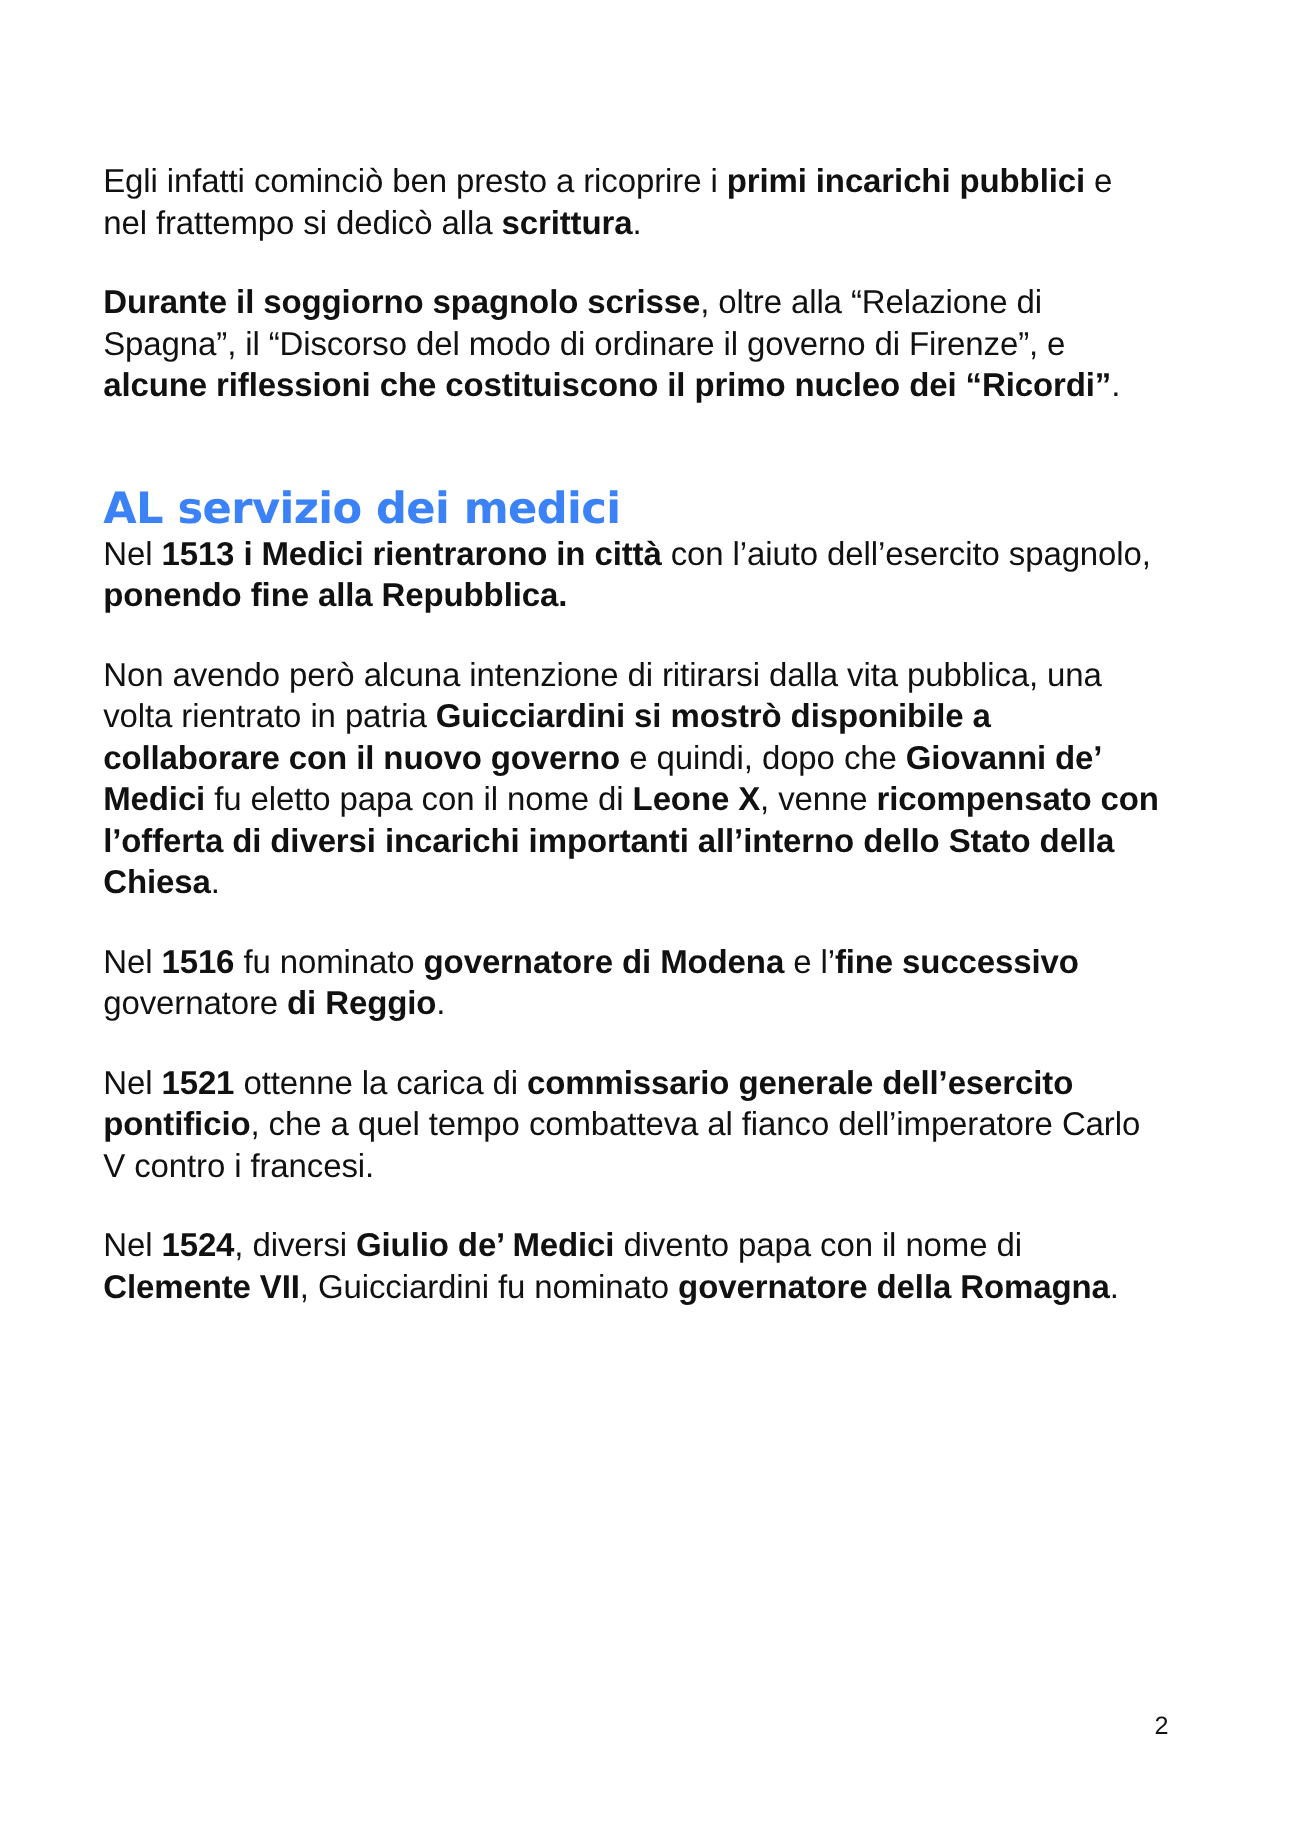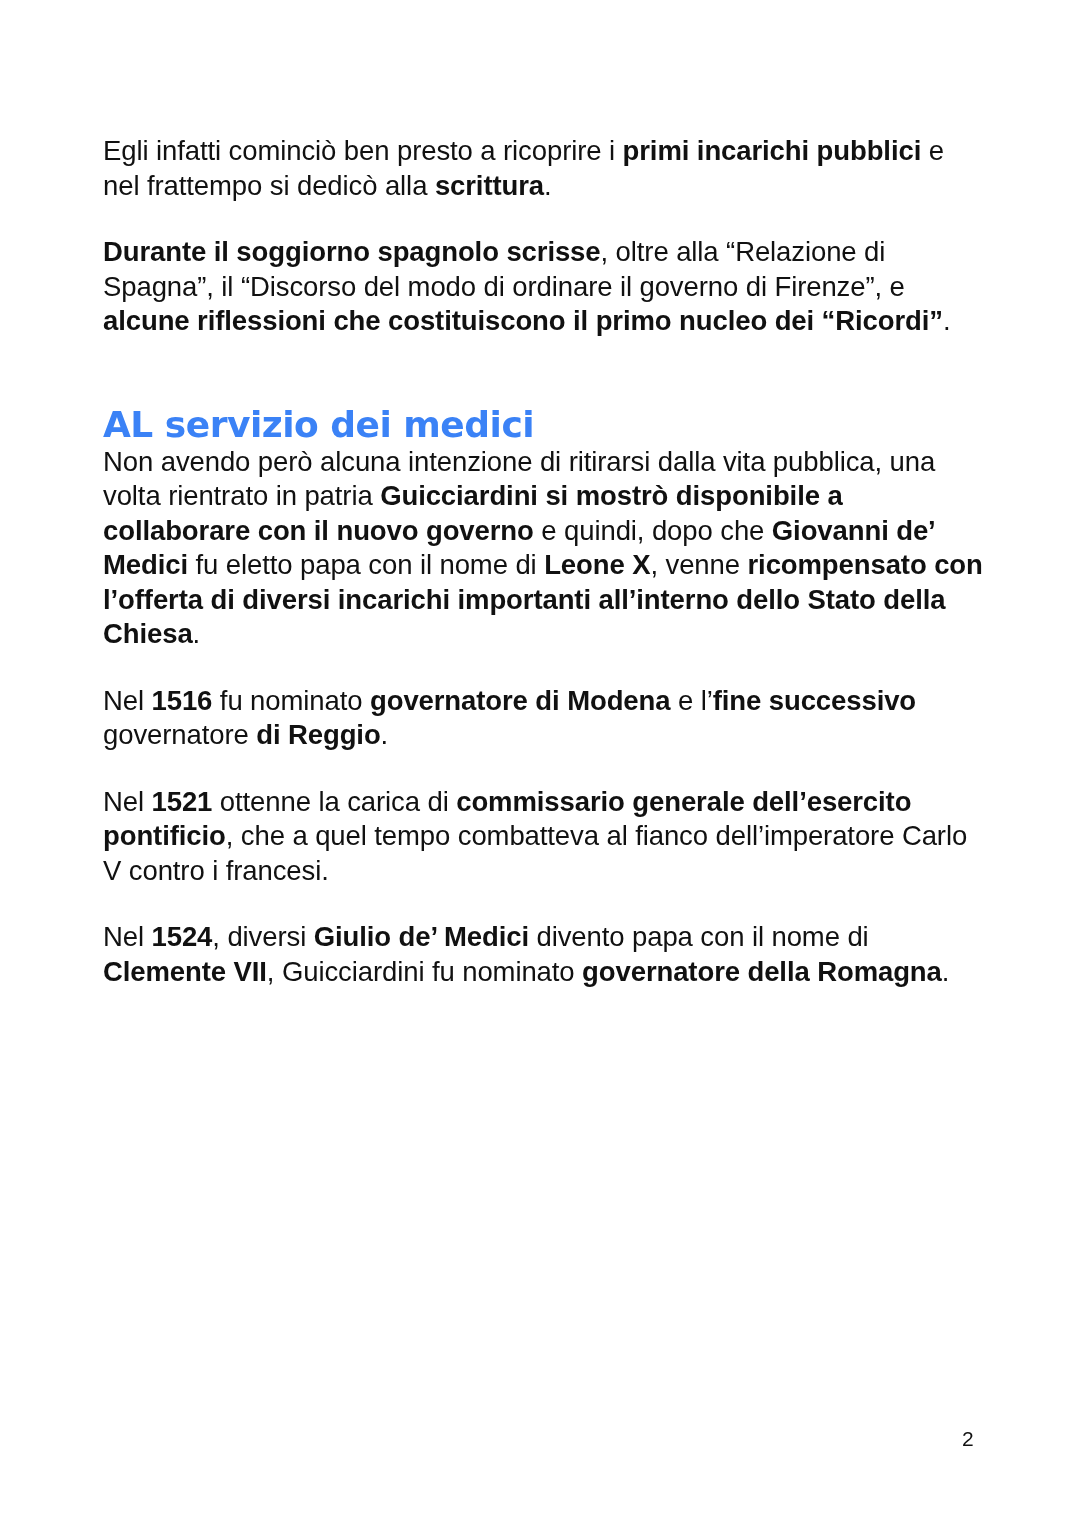--- a/index.html
+++ b/index.html
@@ -10,21 +10,21 @@
     body {
       width: 1080px;
       height: 1527px;
       position: relative;
       overflow: hidden;
       font-family: "Liberation Sans", sans-serif;
       color: #111111;
     }
     .page {
       position: absolute;
-      left: 103px;
+      left: 86px;
       top: 134px;
       width: 880px;
     }
     .para {
       font-size: 27.5px;
       line-height: 34.5px;
       margin: 0 0 32px 0;
       letter-spacing: -0.1px;
     }
     .para b {
@@ -54,20 +54,21 @@
 </head>
 <body>
 
 <div class="page">
   <div id="intro">
       <p class="para"><span>Egli infatti cominciò ben presto a ricoprire i </span><b>primi incarichi pubblici</b><span> e nel frattempo si dedicò alla </span><b>scrittura</b><span>.</span></p>
       <p class="para"><b>Durante il soggiorno spagnolo scrisse</b><span>, oltre alla “Relazione di Spagna”, il “Discorso del modo di ordinare il governo di Firenze”, e </span><b>alcune riflessioni che costituiscono il primo nucleo dei “Ricordi”</b><span>.</span></p>
     </div>
   <h2 class="heading">AL servizio dei medici</h2>
   <div id="section" class="section-body">
+      <p class="para"><span>Nel </span><b>1513 i Medici rientrarono in città</b><span> con l’aiuto dell’esercito spagnolo, </span><b>ponendo fine alla Repubblica.</b></p>
       <p class="para"><span>Non avendo però alcuna intenzione di ritirarsi dalla vita pubblica, una volta rientrato in patria </span><b>Guicciardini si mostrò disponibile a collaborare con il nuovo governo</b><span> e quindi, dopo che </span><b>Giovanni de’ Medici</b><span> fu eletto papa con il nome di </span><b>Leone X</b><span>, venne </span><b>ricompensato con l’offerta di diversi incarichi importanti all’interno dello Stato della Chiesa</b><span>.</span></p>
       <p class="para"><span>Nel </span><b>1516</b><span> fu nominato </span><b>governatore di Modena</b><span> e l’</span><b>fine successivo</b><span> governatore </span><b>di Reggio</b><span>.</span></p>
       <p class="para"><span>Nel </span><b>1521</b><span> ottenne la carica di </span><b>commissario generale dell’esercito pontificio</b><span>, che a quel tempo combatteva al fianco dell’imperatore Carlo V contro i francesi.</span></p>
       <p class="para"><span>Nel </span><b>1524</b><span>, diversi </span><b>Giulio de’ Medici</b><span> divento papa con il nome di </span><b>Clemente VII</b><span>, Guicciardini fu nominato </span><b>governatore della Romagna</b><span>.</span></p>
     </div>
 </div>
 
 <div class="page-number">2</div>
 
 </body></html>

